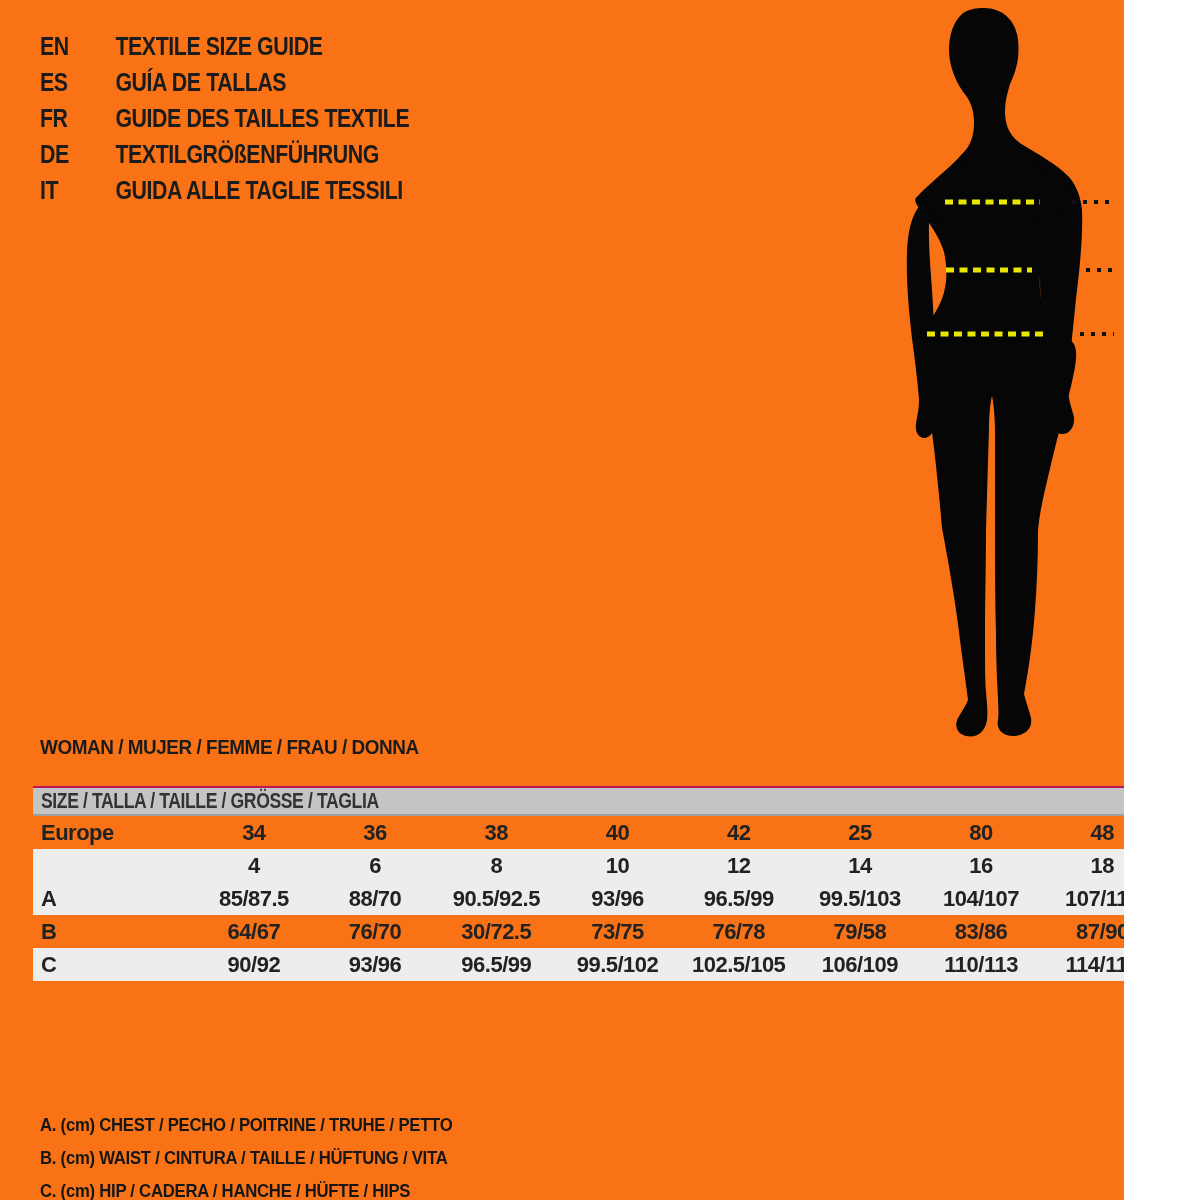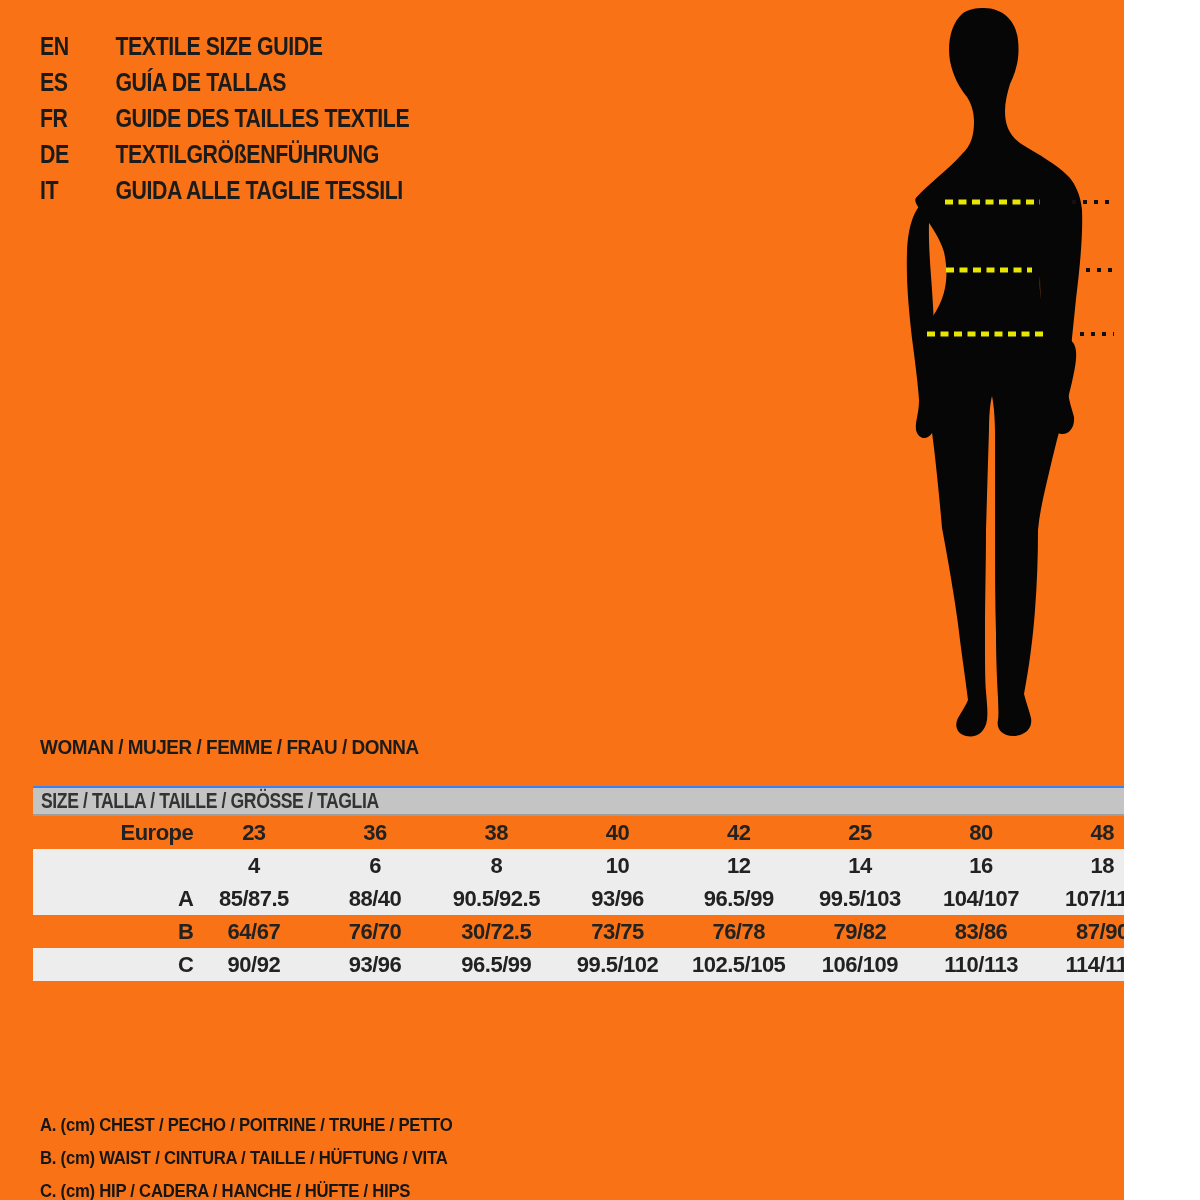--- a/index.html
+++ b/index.html
@@ -27,29 +27,29 @@
     position:absolute;left:40px;top:735px;font-size:21px;font-weight:bold;
     letter-spacing:-0.5px;transform:scaleX(0.9);transform-origin:left center;white-space:nowrap;
   }
   
   #size-table{
     position:absolute;left:33px;top:786px;width:1130px;
     border-collapse:collapse;table-layout:fixed;
     font-size:22px;font-weight:bold;letter-spacing:-0.5px;color:#222;
   }
   #size-table th{
-    background:#c4c4c4;border-top:2px solid #3b82f6;border-bottom:2px solid #9e9e9e;
+    background:#c4c4c4;border-top:2px solid #be185d;border-bottom:2px solid #9e9e9e;
     height:24px;text-align:left;padding:0 0 0 8px;color:#333;
     font-size:22px;font-weight:bold;
   }
   #size-table th .hdr-inner{
     display:inline-block;transform:scaleX(0.8);transform-origin:left center;white-space:nowrap;
   }
   #size-table td{height:33px;padding:0;text-align:center;vertical-align:middle;}
-  #size-table td.rowlabel{text-align:right;padding-left:8px;}
+  #size-table td.rowlabel{text-align:left;padding-left:8px;}
   #size-table tbody tr:nth-of-type(2),
   #size-table tbody tr:nth-of-type(3),
   #size-table tbody tr:nth-of-type(5),
   #size-table tbody tr:nth-of-type(7){background:#ededed;}
   
   #legend-block{position:absolute;left:40px;top:1092px;margin-top:16px;}
   .legend-line{
     height:33px;line-height:33px;font-size:19px;font-weight:bold;letter-spacing:-0.3px;
     transform:scaleX(0.88);transform-origin:left center;white-space:nowrap;color:#161616;
   }
@@ -159,21 +159,21 @@
         <th colspan="9">
           <span class="hdr-inner">SIZE / TALLA / TAILLE / GRÖSSE / TAGLIA</span>
         </th>
       </tr>
     </thead>
     <tbody>
 
         <tr>
           <td class="rowlabel">Europe</td>
 
-            <td>23</td>
+            <td>34</td>
 
             <td>36</td>
 
             <td>38</td>
 
             <td>40</td>
 
             <td>42</td>
 
             <td>25</td>
@@ -203,21 +203,21 @@
 
             <td>18</td>
           </tr>
 
 
         <tr>
           <td class="rowlabel">A</td>
 
             <td>85/87.5</td>
 
-            <td>88/40</td>
+            <td>88/70</td>
 
             <td>90.5/92.5</td>
 
             <td>93/96</td>
 
             <td>96.5/99</td>
 
             <td>99.5/103</td>
 
             <td>104/107</td>
@@ -231,21 +231,21 @@
             <td>64/67</td>
 
             <td>76/70</td>
 
             <td>30/72.5</td>
 
             <td>73/75</td>
 
             <td>76/78</td>
 
-            <td>79/82</td>
+            <td>79/58</td>
 
             <td>83/86</td>
 
             <td>87/90</td>
           </tr>
 
         <tr>
           <td class="rowlabel">C</td>
 
             <td>90/92</td>

